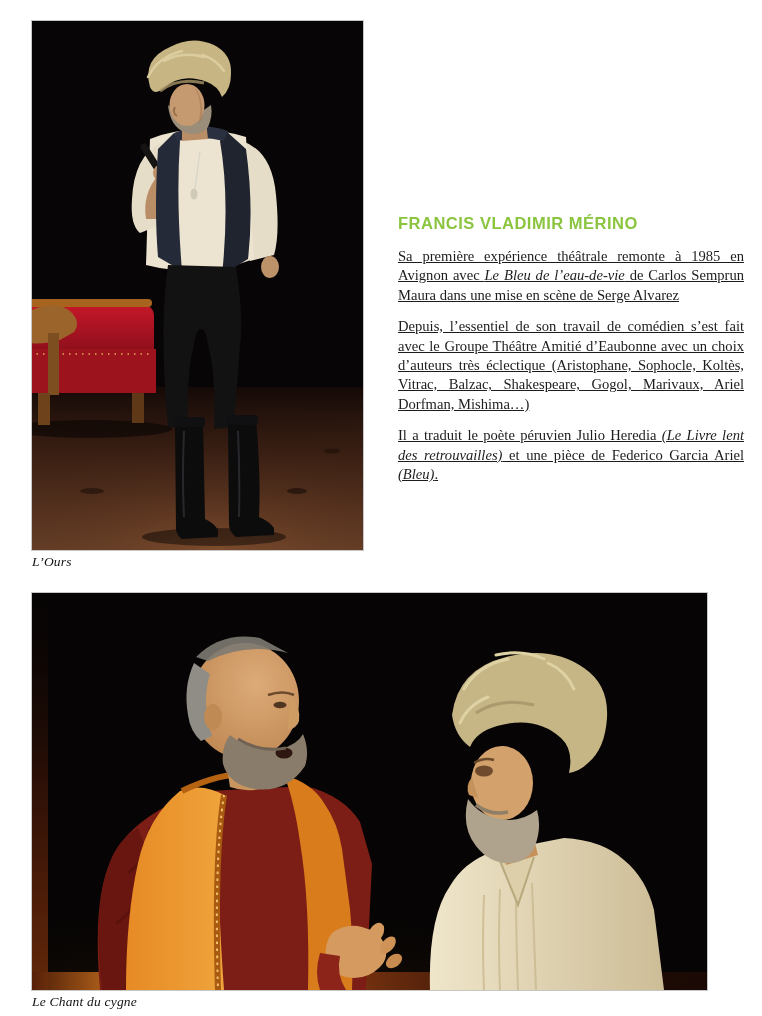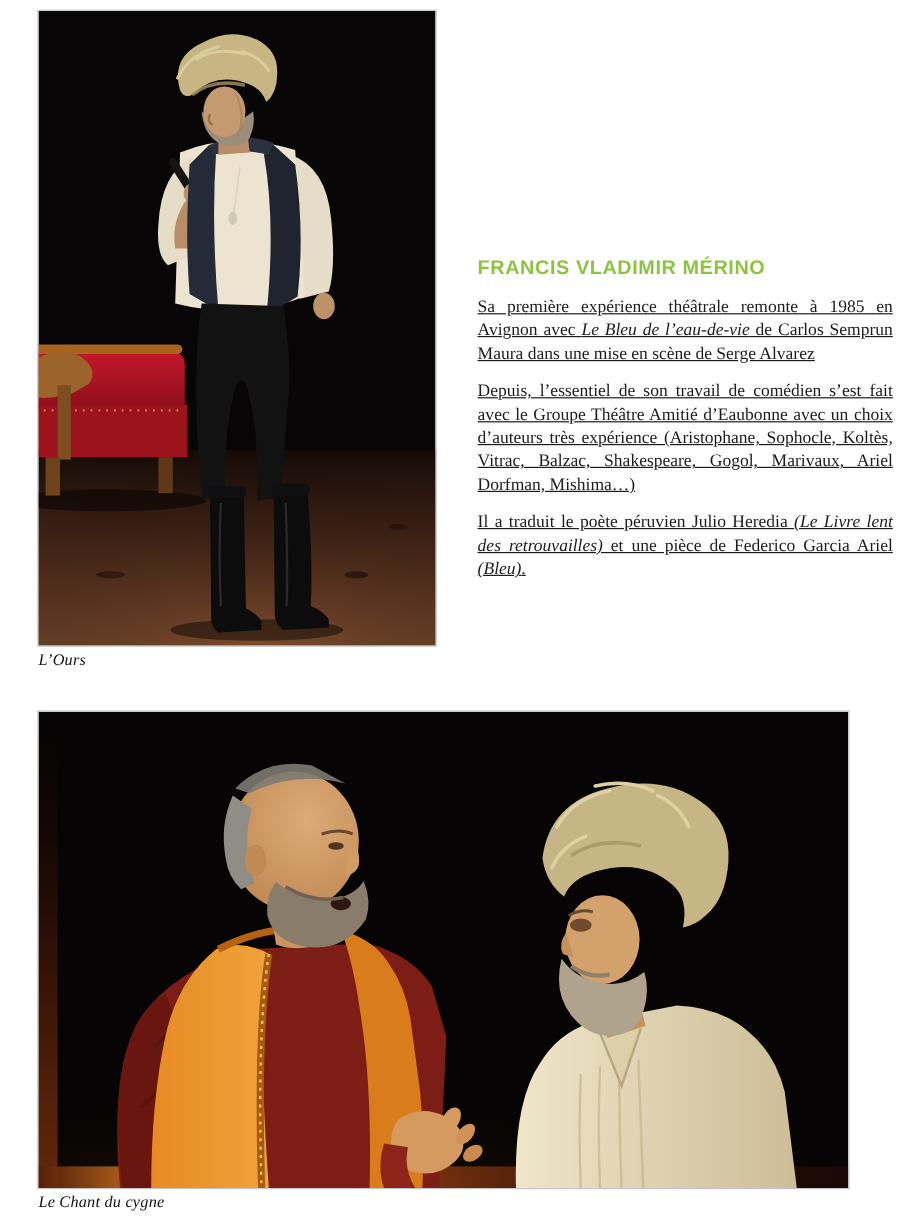--- a/index.html
+++ b/index.html
@@ -8,21 +8,21 @@
     position: relative;
     width: 762px;
     height: 1016px;
     margin: 0 auto;
     background: #ffffff;
     overflow: hidden;
     font-family: "Liberation Serif", serif;
   }
   figure { margin: 0; }
   .photo-frame svg { display: block; outline: 1px solid #c6c6c6; }
-  .photo-top-wrap    { position: absolute; left: 32px; top: 9px;  width: 266px; }
+  .photo-top-wrap    { position: absolute; left: 32px; top: 21px;  width: 266px; }
   .photo-bottom-wrap { position: absolute; left: 32px; top: 593px; width: 675px; }
   .caption {
     font: italic 13.5px/1.2 "Liberation Serif", serif;
     color: #111111;
     margin-top: 4px;
     letter-spacing: .2px;
   }
   .bio {
     position: absolute;
     left: 398px; top: 214px;
@@ -126,21 +126,21 @@
         <rect x="194" y="394" width="32" height="10" rx="4" fill="#101013"></rect>
       </g>
     </svg>
     <figcaption class="caption">L’Ours</figcaption>
   </figure>
 
   <section class="bio">
     <h1 style="color: rgb(139, 197, 63);">FRANCIS VLADIMIR MÉRINO</h1>
     <div>
         <p class="bio-p"><span>Sa première expérience  théâtrale remonte à 1985 en Avignon avec </span><em>Le Bleu de l’eau-de-vie</em><span> de Carlos Semprun Maura dans une mise en scène de Serge Alvarez</span></p>
-        <p class="bio-p"><span>Depuis, l’essentiel de son travail de comédien s’est fait avec le Groupe Théâtre Amitié d’Eaubonne avec un choix d’auteurs très expérience (Aristophane, Sophocle, Koltès, Vitrac, Balzac, Shakespeare, Gogol, Marivaux, Ariel Dorfman, Mishima…)</span></p>
+        <p class="bio-p"><span>Depuis, l’essentiel de son travail de comédien s’est fait avec le Groupe Théâtre Amitié d’Eaubonne avec un choix d’auteurs très éclectique (Aristophane, Sophocle, Koltès, Vitrac, Balzac, Shakespeare, Gogol, Marivaux, Ariel Dorfman, Mishima…)</span></p>
         <p class="bio-p"><span>Il a traduit le poète péruvien Julio Heredia </span><em>(Le Livre lent des retrouvailles)</em><span> et une pièce de Federico Garcia Ariel </span><em>(Bleu)</em><span>.</span></p>
       </div>
   </section>
 
   <figure class="photo-bottom-wrap photo-frame">
     <svg width="675" height="397" viewBox="0 0 675 397" xmlns="http://www.w3.org/2000/svg">
       <defs>
         <linearGradient id="p2leftGlow" x1="0" y1="0" x2="0" y2="1">
           <stop offset="0" stop-color="#170703" stop-opacity="0"></stop>
           <stop offset="0.5" stop-color="#3a1407" stop-opacity="0.8"></stop>

